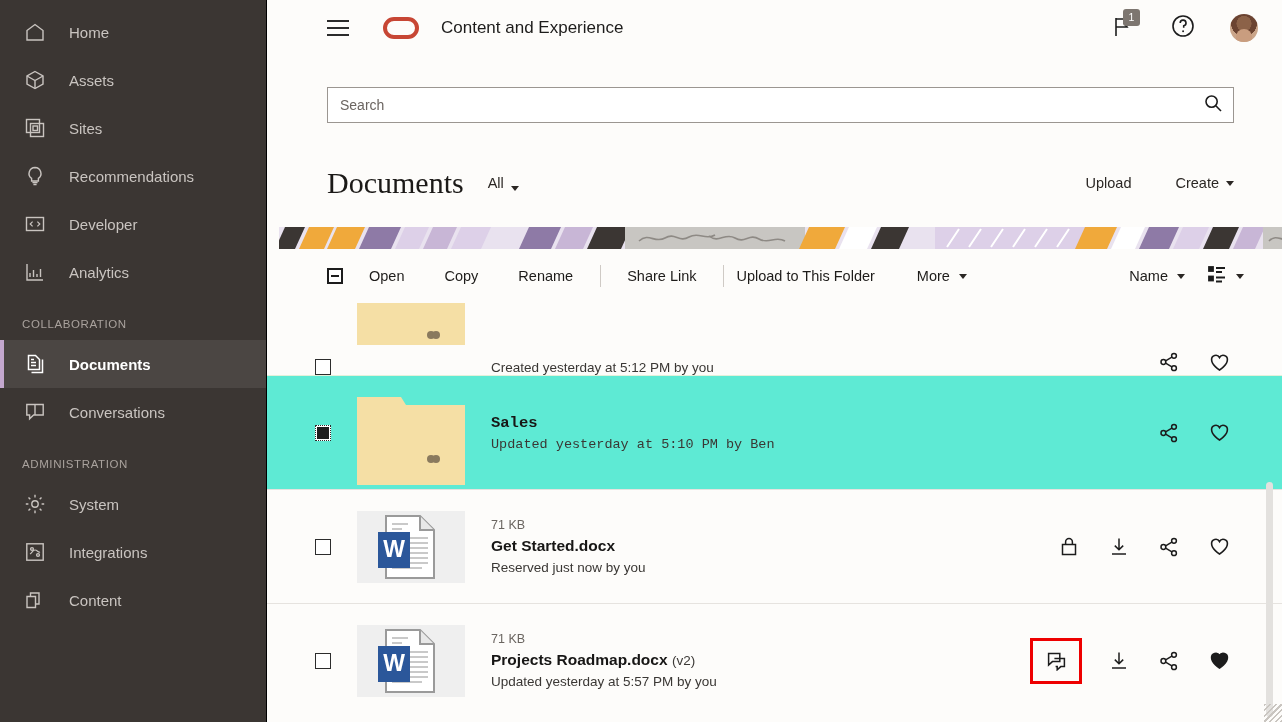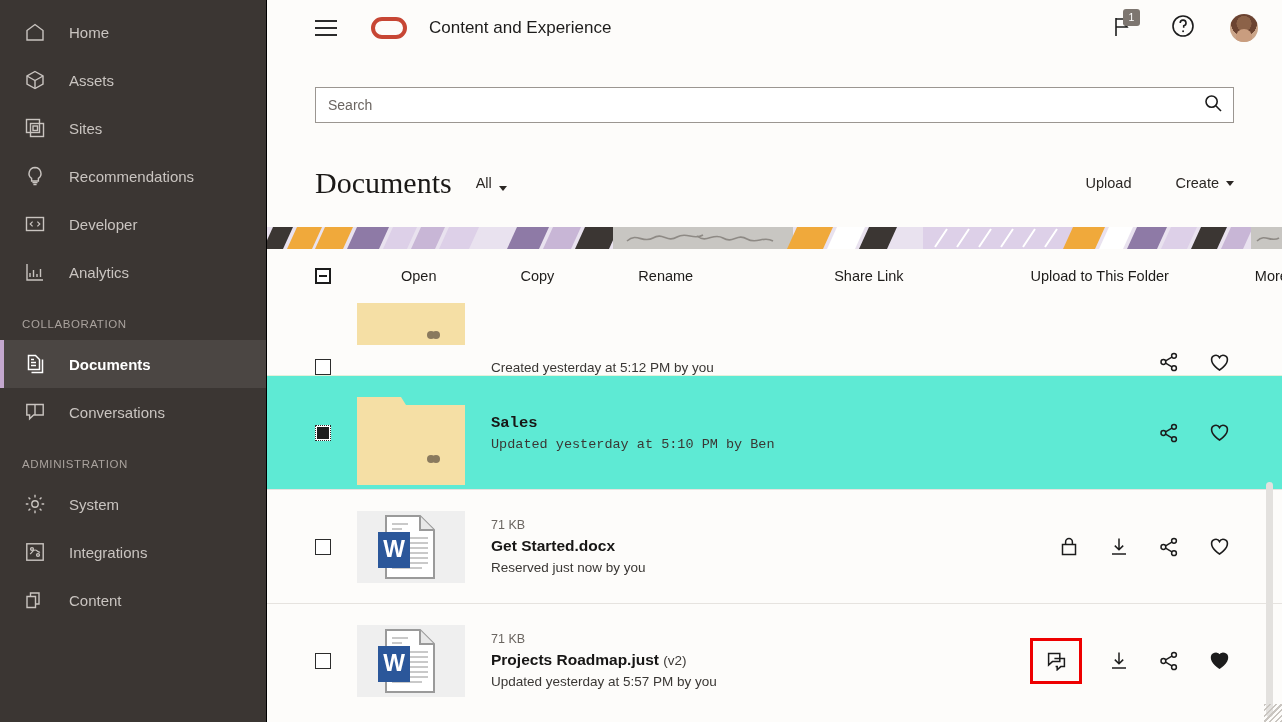--- a/index.html
+++ b/index.html
@@ -54,20 +54,21 @@
   }
 
   
   .main {
     flex: 1 1 auto;
     height: 722px;
     background: #fdfcfa;
     position: relative;
     overflow: hidden;
     border-left: 1px solid #000;
+    padding-left: 12px;
   }
 
   
   .appbar {
     height: 56px;
     display: flex; align-items: center;
     padding: 0 24px 0 48px;
     background: #fdfcfa;
   }
   .hamburger { width: 26px; height: 20px; display:flex; flex-direction:column; justify-content:center; gap:5px; cursor:pointer; }
@@ -134,21 +135,20 @@
 
   
   .banner { height: 22px; width: 100%; overflow: hidden; position: relative; }
   .banner svg { display:block; }
 
   
   .listtoolbar {
     height: 54px; display: flex; align-items: center;
     padding: 0 38px 0 48px;
     border-bottom: none;
-    gap: 44px;
   }
   .cb-indet {
     width: 16px; height: 16px; border: 2px solid #1c1c1c; background:#fff;
     display:flex; align-items:center; justify-content:center; cursor:pointer;
     flex:0 0 16px;
   }
   .cb-indet:after{ content:""; width:8px; height:2.5px; background:#1c1c1c; display:block; }
   .tb-item { font-size: 14.5px; color: #1e1c1a; cursor: pointer; white-space: nowrap; }
   .tb-sep { width: 1px; height: 22px; background: #cfcac5; }
   .tb-right { margin-left: auto; display:flex; align-items:center; gap: 22px; }
@@ -580,21 +580,21 @@
               <path d="M20 11h16M20 16h10"></path>
               <path d="M20 25h36M20 30h36M20 35h36M20 40h36M20 45h36M20 50h36M20 55h30"></path>
             </g>
             <rect x="6" y="19" width="32" height="36" fill="#2b579a"></rect>
             <text x="22" y="44" font-family="Liberation Sans, sans-serif" font-size="23" font-weight="bold" fill="#ffffff" text-anchor="middle">W</text>
           </svg>
         </div>
         <div class="meta">
           <div class="size">71 KB</div>
           <div class="name">
-            <span>Projects Roadmap.just</span>
+            <span>Projects Roadmap.docx</span>
             <span class="ver">(v2)</span>
           </div>
           <div class="sub">Updated yesterday at 5:57 PM by you</div>
         </div>
         <div class="rowicons">
           <div class="ri boxed">
             <svg width="21" height="21" viewBox="0 0 21 21" fill="none" stroke="#1c1c1c" stroke-width="1.5">
               <path d="M2.6 3.4h11.2v8.2H6.4l-3.8 3.4Z"></path>
               <path d="M8.4 8.4h10v8.2h-3.6l-3.6 3.2v-3.2H9.6" stroke-width="1.5" fill="none"></path>
             </svg>

